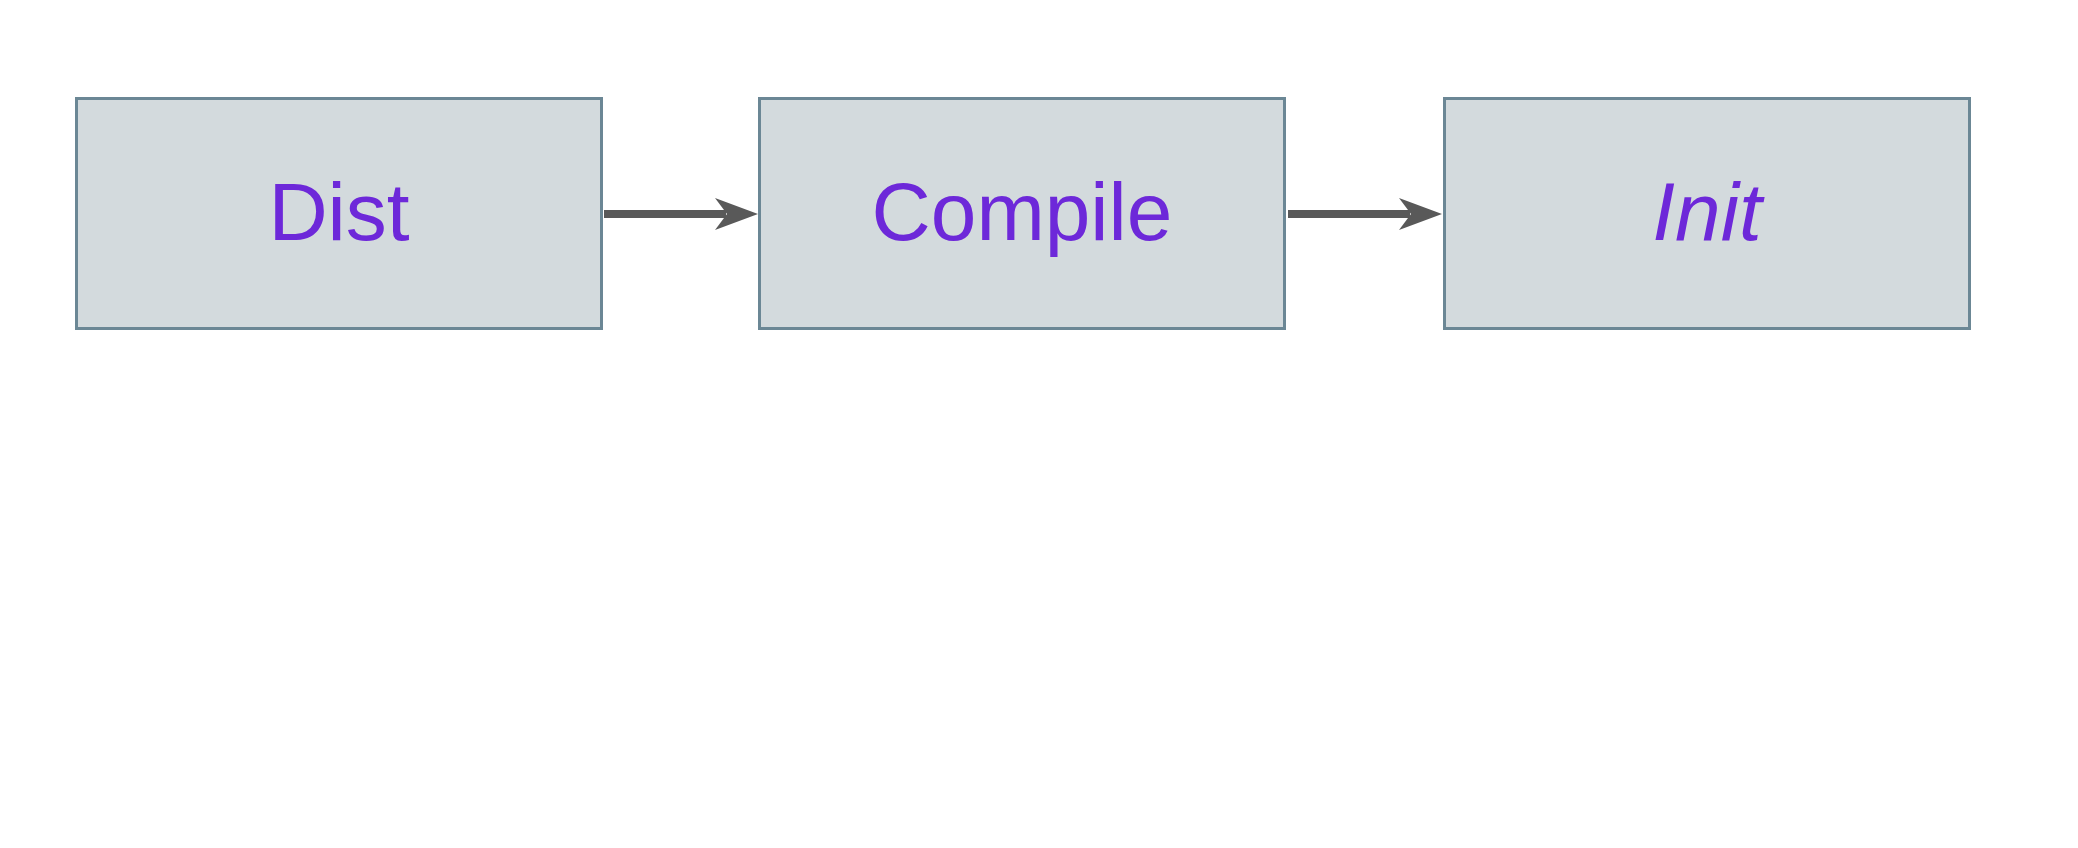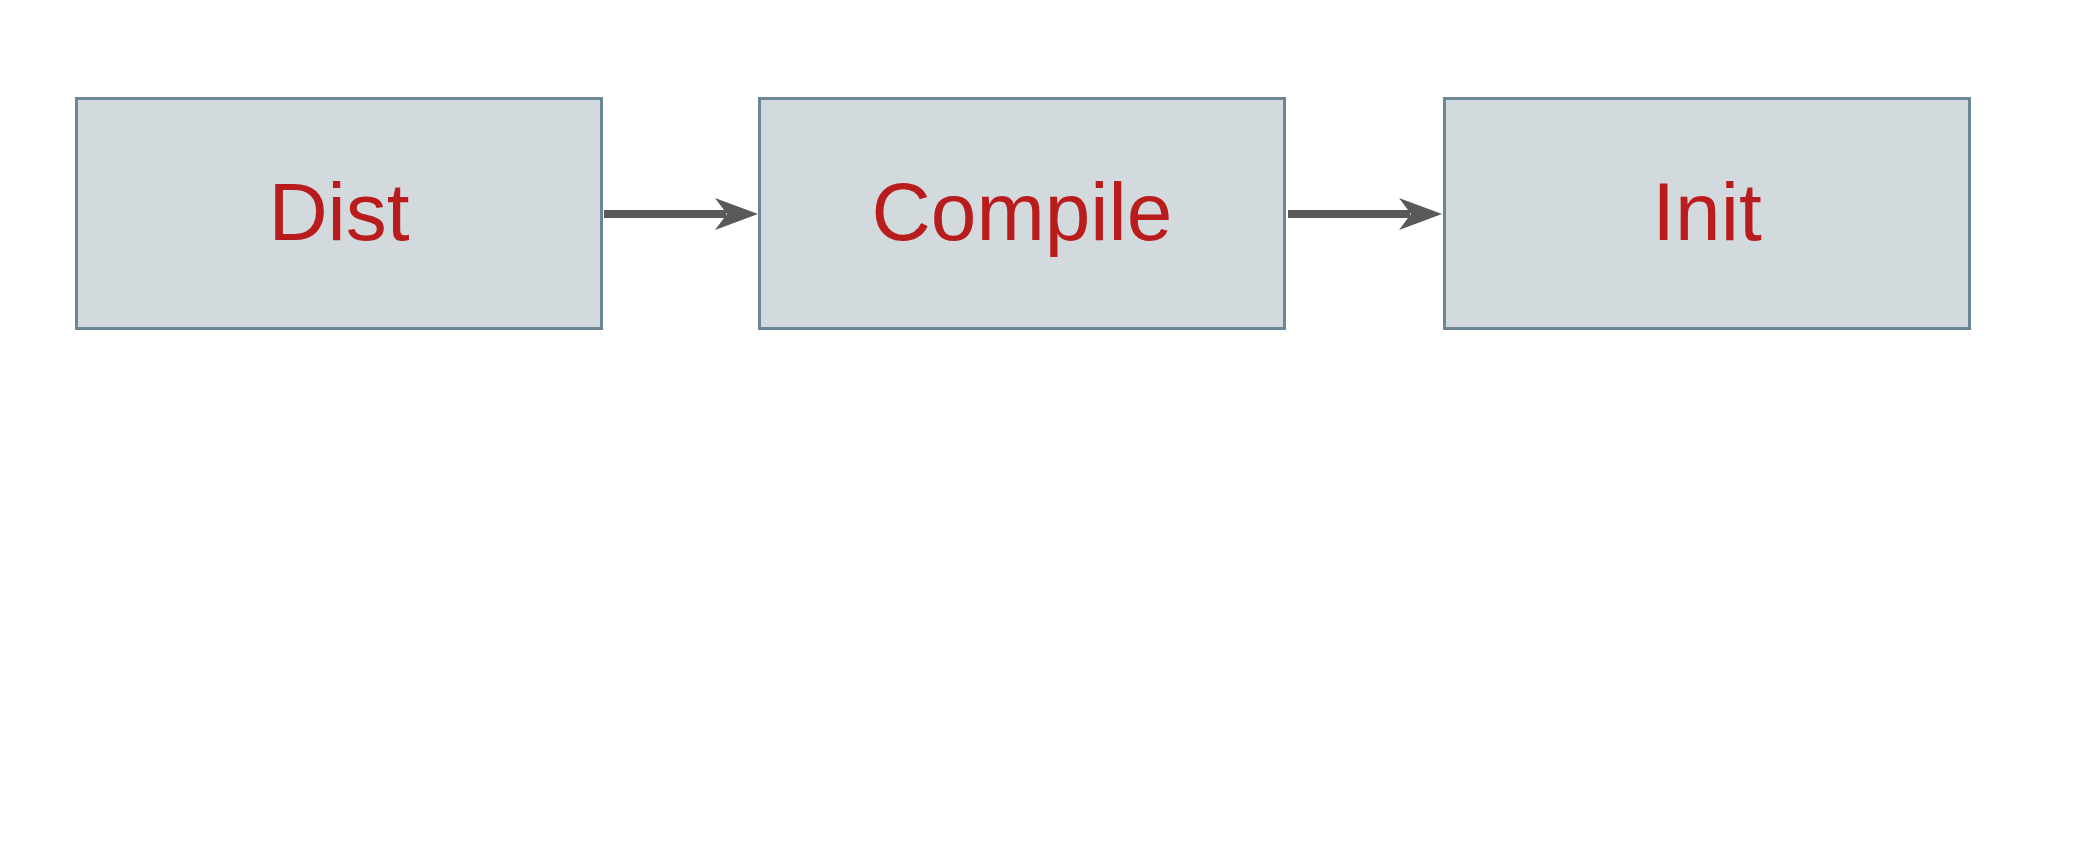--- a/index.html
+++ b/index.html
@@ -22,28 +22,28 @@
     background: #d3dadd;
     border: 3px solid #6b8795;
     box-sizing: border-box;
     display: flex;
     align-items: center;
     justify-content: center;
   }
   .node-label {
     font-size: 82px;
     line-height: 1;
-    color: #b91c1c;
+    color: #6d28d9;
     letter-spacing: 0px;
     white-space: nowrap;
     transform: translateY(-2px);
   }
   #node-dist    { left: 75px;   top: 97px;  }
   #node-compile { left: 758px;  top: 97px;  }
-  #node-init    { left: 1443px; top: 97px;  }
+  #node-init    { left: 1443px; top: 97px; font-style: italic;  }
   #node-clean   { left: 758px;  top: 521px; }
   .edge-arrow {
     position: absolute;
     width: 154px;
     height: 36px;
     top: 196px;
   }
   #arrow-1 { left: 604px; }
   #arrow-2 { left: 1288px; }
 </style>

